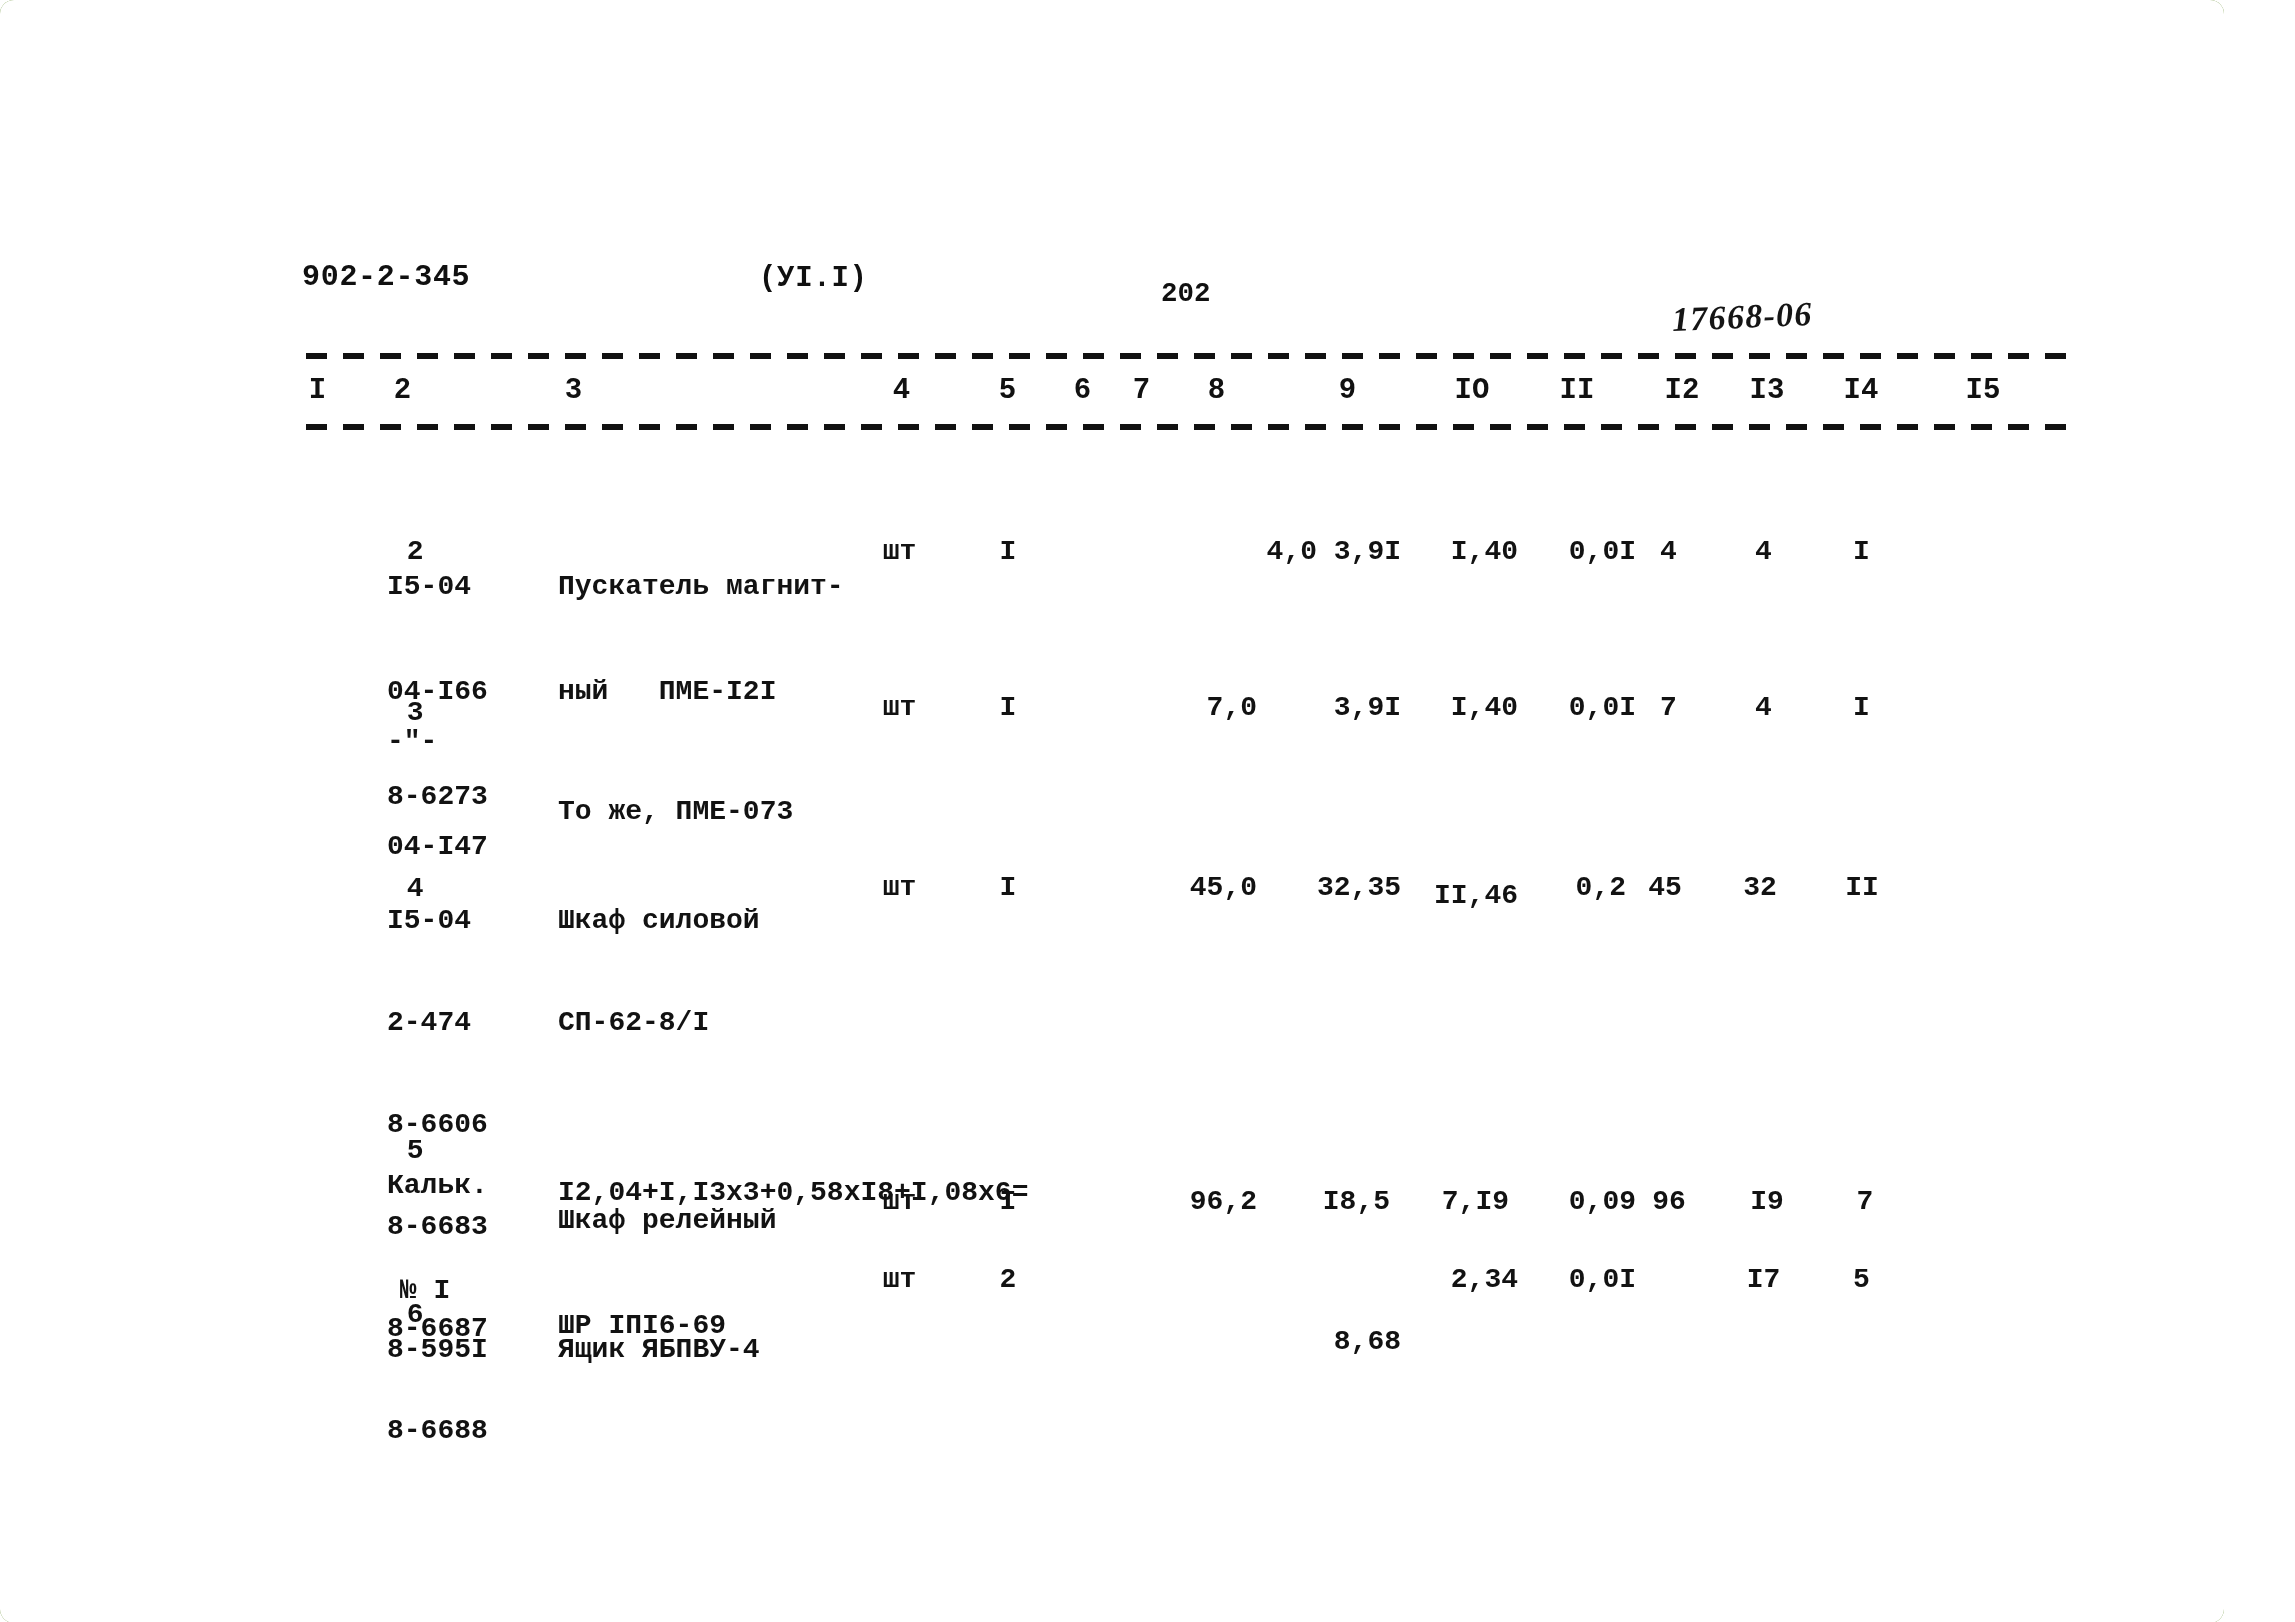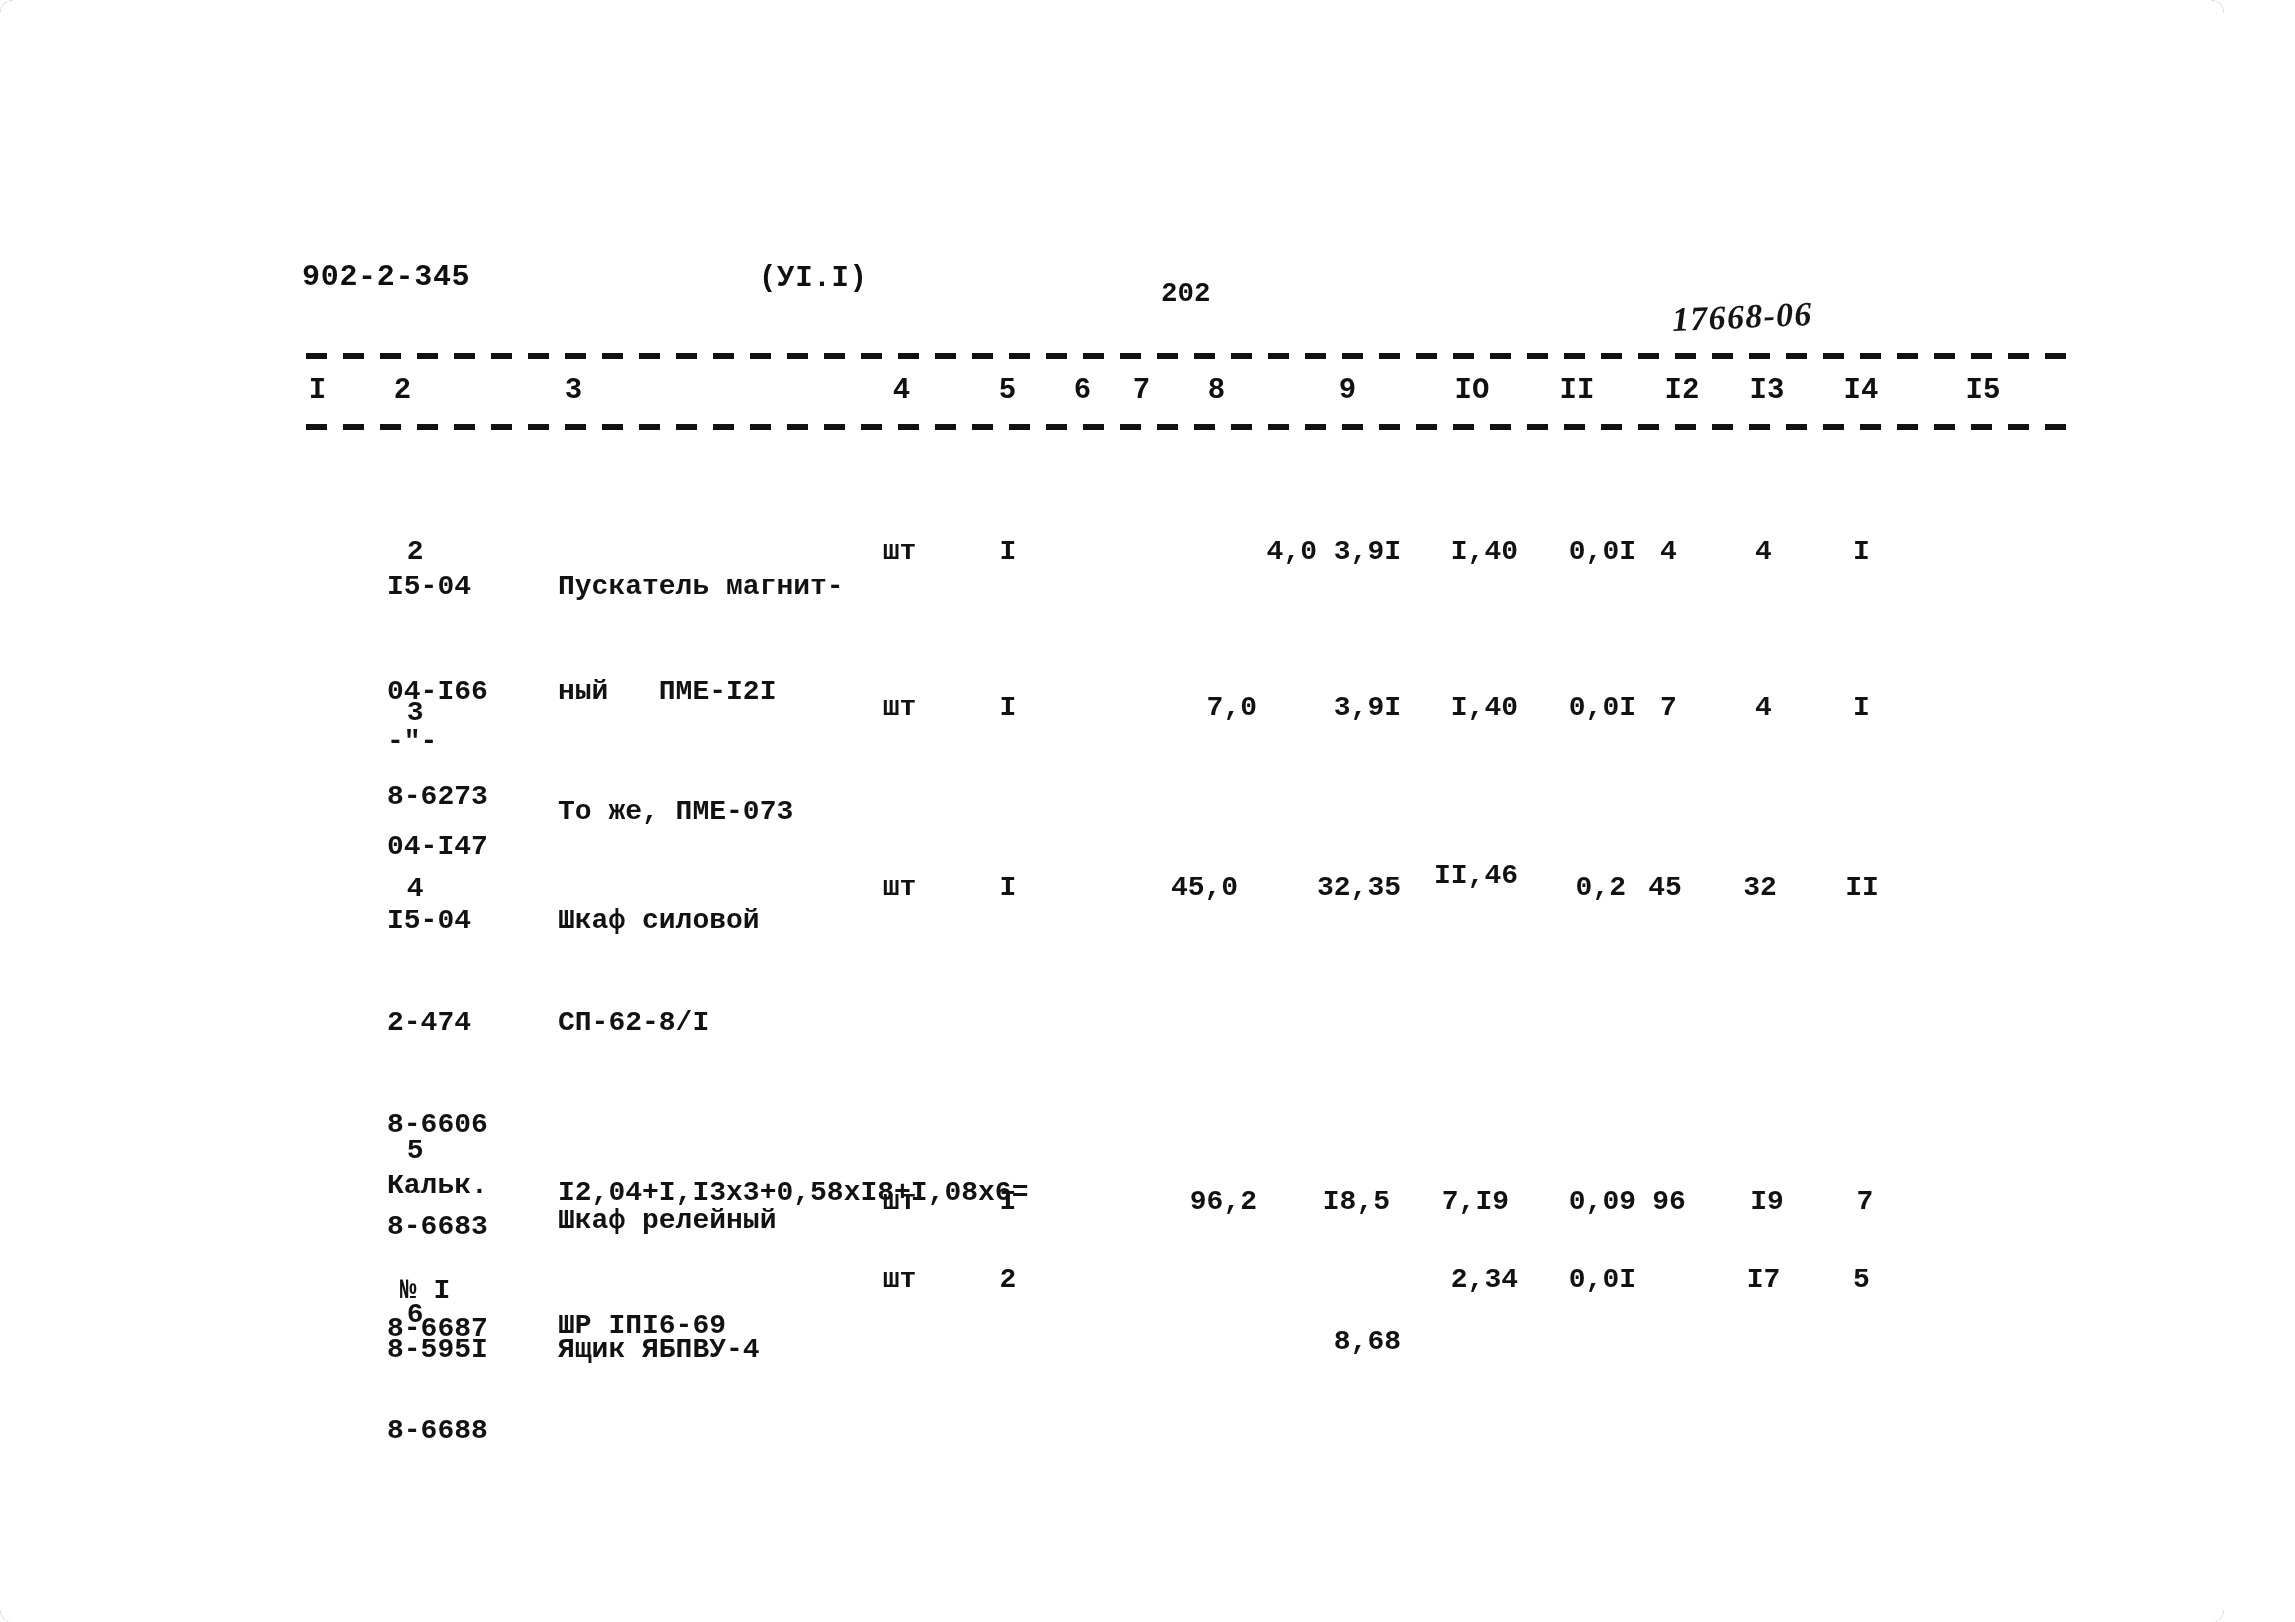--- a/index.html
+++ b/index.html
@@ -209,23 +209,23 @@
       <div>Шкаф силовой</div>
       <div>СП-62-8/I</div>
       <div></div>
       <div class="squash">I2,04+I,I3x3+0,58xI8+I,08x6=</div>
       <div></div>
     </div>
     <div class="cell ctr" style="left:870px;top:870px;width:59px;">шт</div>
     <div class="cell ctr" style="left:982px;top:870px;width:52px;">I</div>
     <div class="cell ctr" style="left:1057px;top:870px;width:52px;"></div>
     <div class="cell ctr" style="left:1119px;top:870px;width:52px;"></div>
-    <div class="cell num" style="left:1152px;top:870px;width:105px;text-align:center;">45,0</div>
+    <div class="cell num" style="left:1152px;top:870px;width:105px;">45,0</div>
     <div class="cell num" style="left:1273px;top:870px;width:128px;">32,35</div>
-    <div class="cell num" style="left:1397px;top:858px;width:121px;">II,46</div>
+    <div class="cell num" style="left:1397px;top:878px;width:121px;">II,46</div>
     <div class="cell num" style="left:1518px;top:870px;width:108px;">0,2</div>
     <div class="cell ctr" style="left:1629px;top:870px;width:72px;">45</div>
     <div class="cell ctr" style="left:1724px;top:870px;width:72px;">32</div>
     <div class="cell ctr" style="left:1826px;top:870px;width:72px;">II</div>
     <div class="cell ctr" style="left:1950px;top:870px;width:59px;"></div>
 
     <div class="cell" style="left:306px;top:1098px;">
       <span>5</span>
     </div>
     <div class="cell" style="left:387px;top:1098px;">

